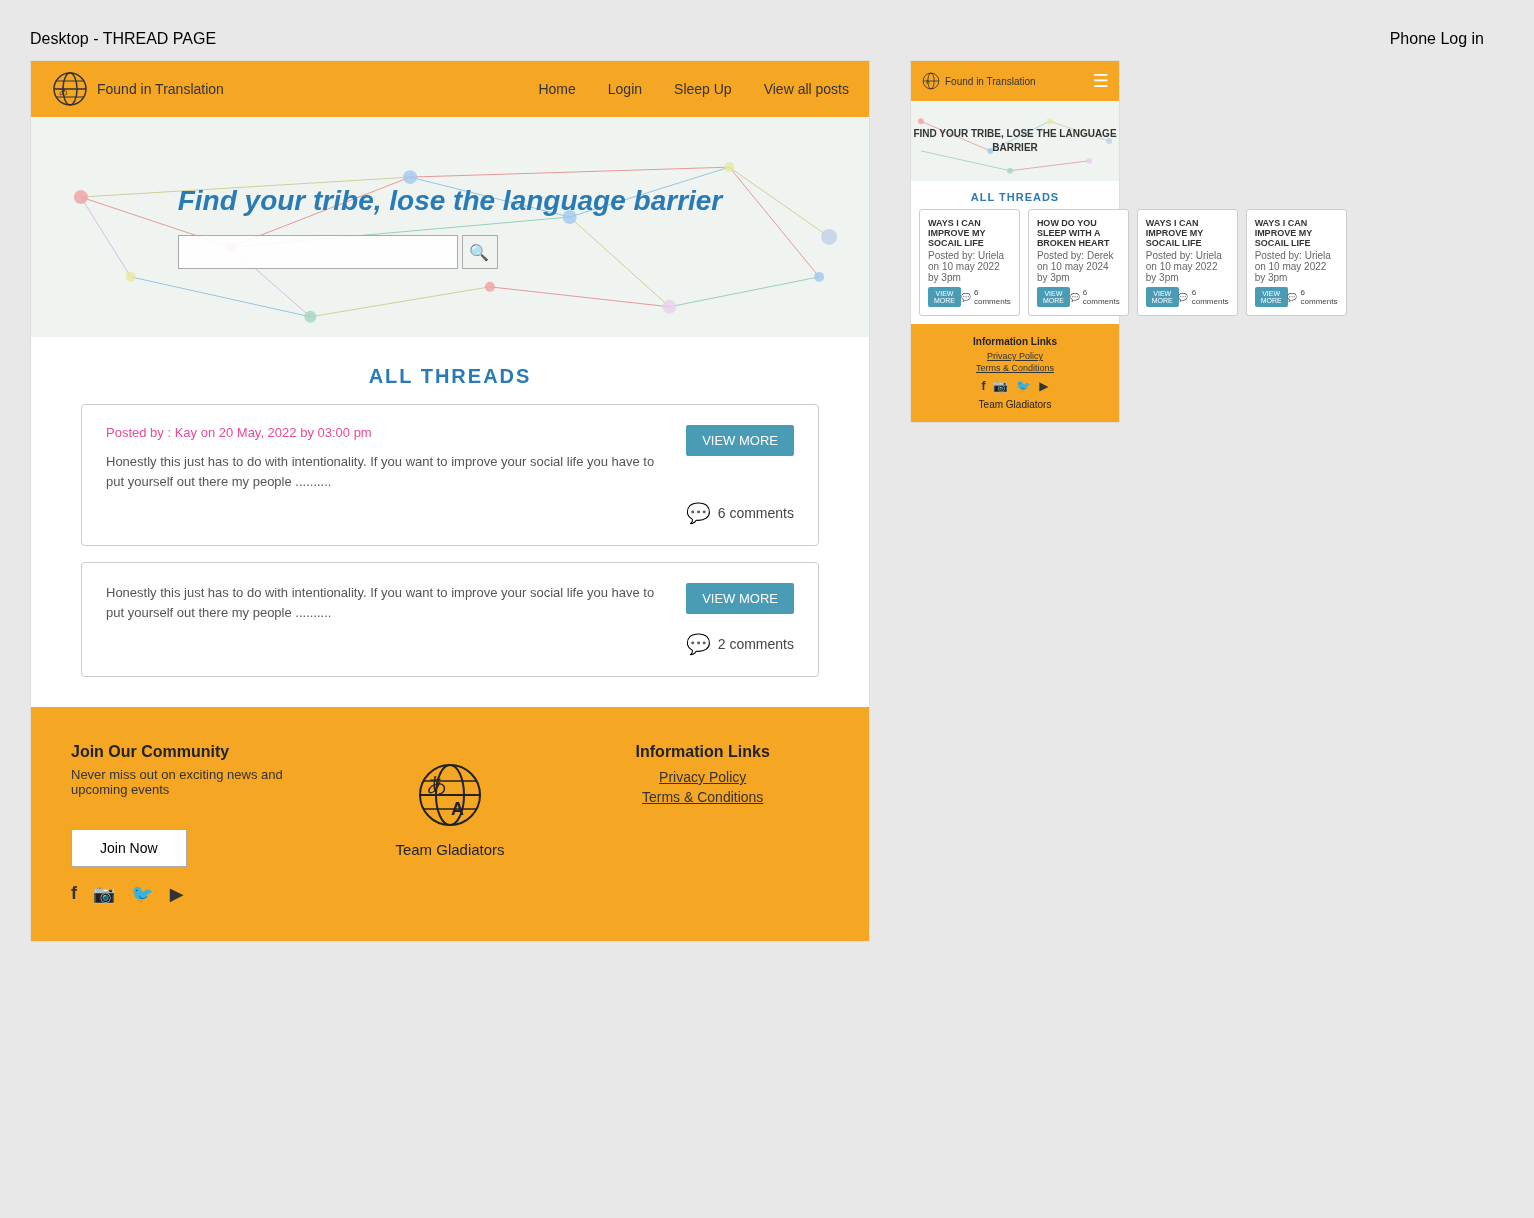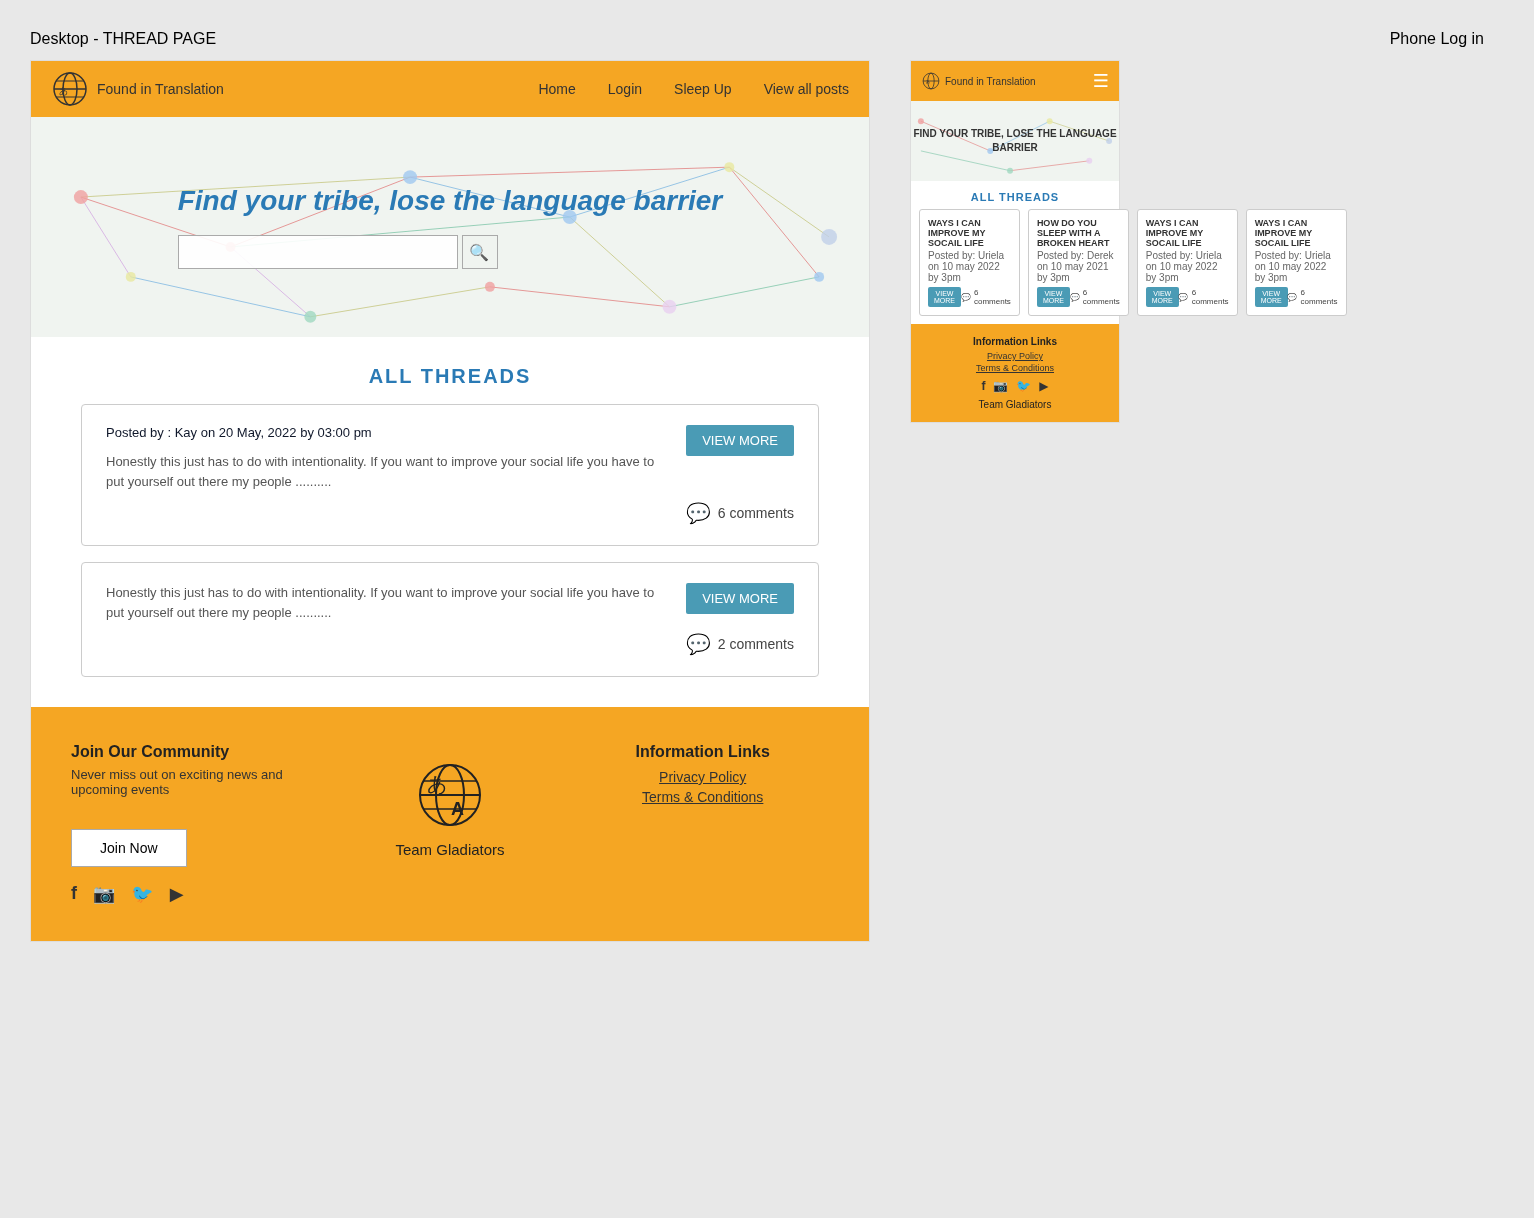--- a/index.html
+++ b/index.html
@@ -147,21 +147,21 @@
       align-items: flex-start;
     }
     .thread-title {
       font-size: 17px;
       color: #333;
       font-weight: 500;
       margin-bottom: 4px;
     }
     .thread-meta {
       font-size: 13px;
-      color: #0f172a;
+      color: #ec4899;
       margin-bottom: 12px;
     }
     .thread-excerpt {
       font-size: 13px;
       color: #555;
       line-height: 1.5;
     }
     .thread-bottom {
       display: flex;
       justify-content: flex-end;
@@ -600,21 +600,21 @@
           <button class="phone-view-btn">VIEW MORE</button>
           <div class="phone-comment">
             <span>💬</span>
             <span>6 comments</span>
           </div>
         </div>
       </div>
 
       <div class="phone-thread-card">
         <div class="phone-thread-title">How do you Sleep with  A broken heart</div>
-        <div class="phone-thread-meta">Posted by: Derek  on 10 may 2021 by 3pm</div>
+        <div class="phone-thread-meta">Posted by: Derek  on 10 may 2024 by 3pm</div>
         <div class="phone-thread-bottom">
           <button class="phone-view-btn">VIEW MORE</button>
           <div class="phone-comment">
             <span>💬</span>
             <span>6 comments</span>
           </div>
         </div>
       </div>
 
       <div class="phone-thread-card">

